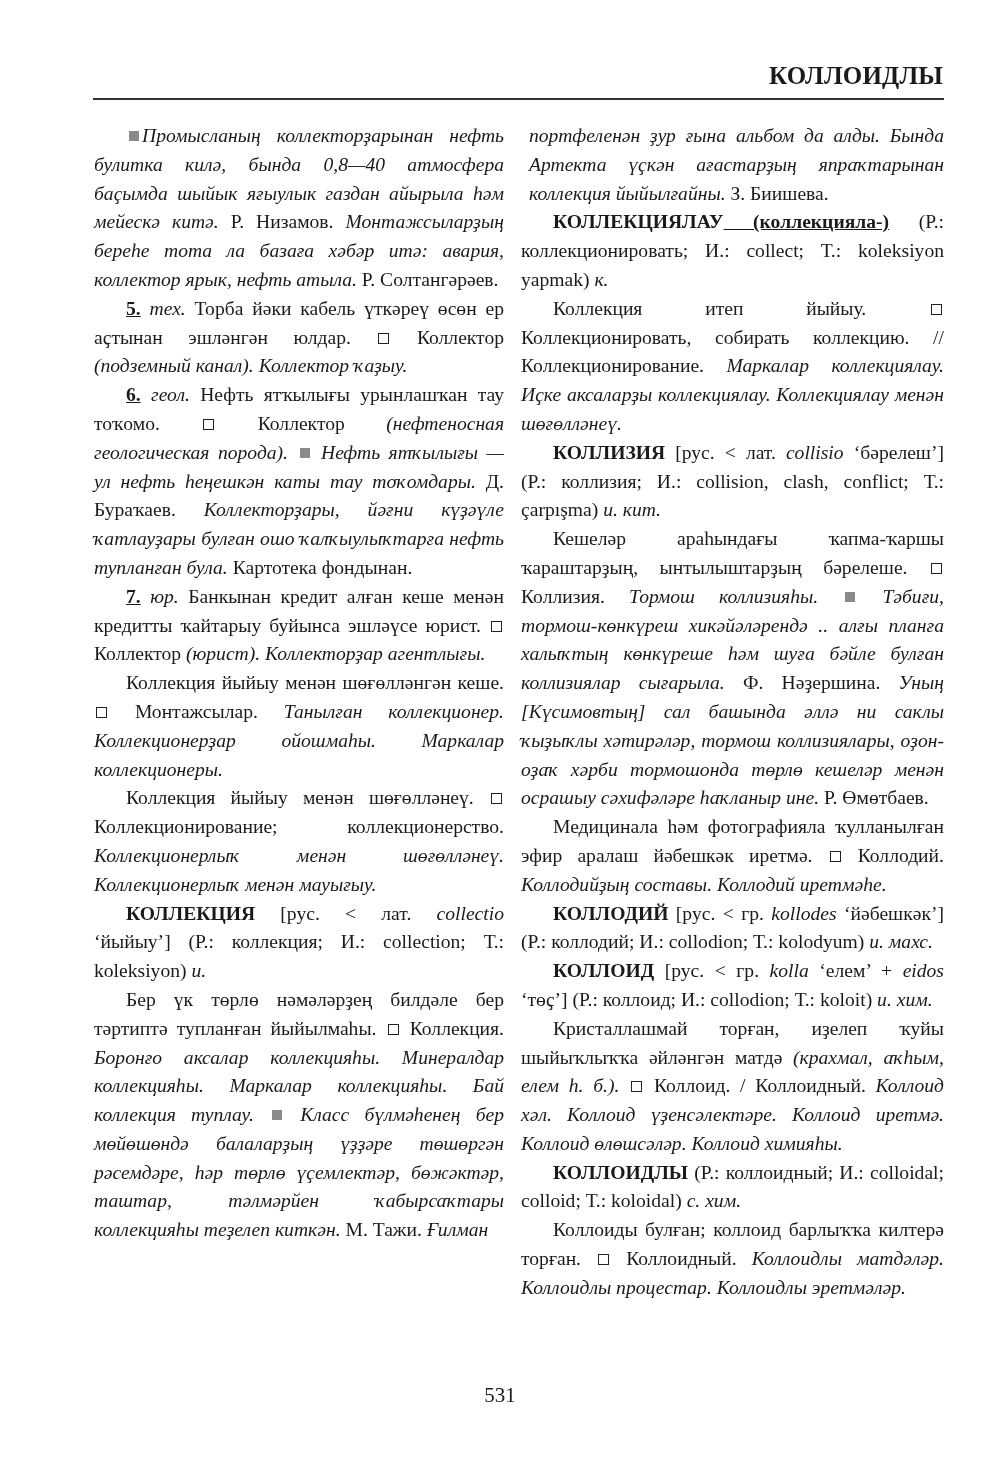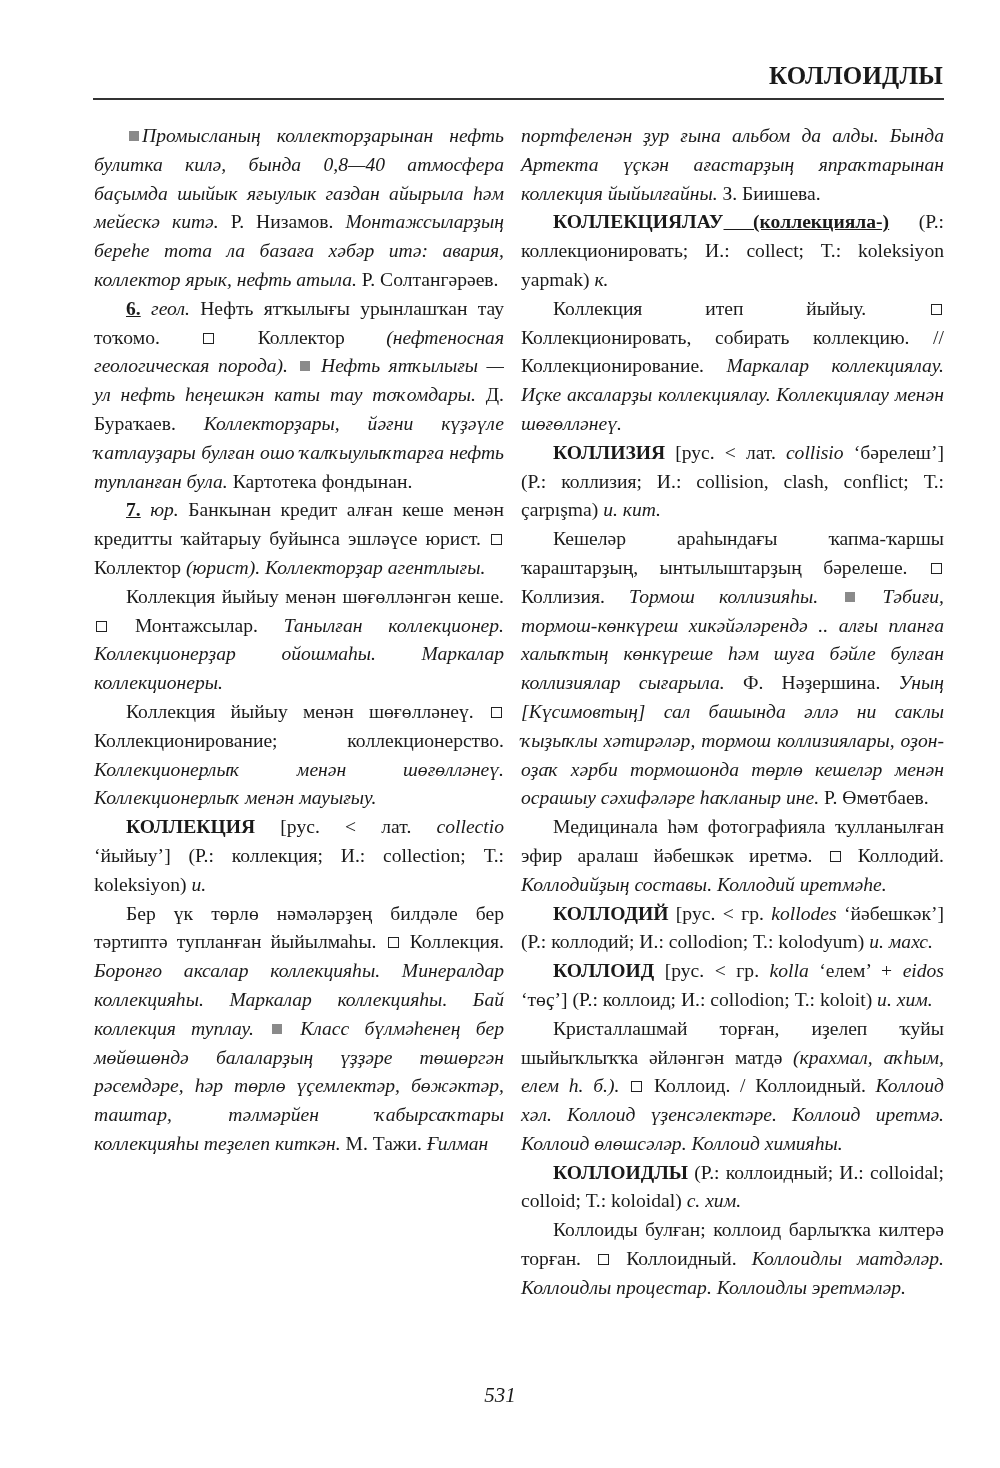--- a/index.html
+++ b/index.html
@@ -6,38 +6,39 @@
   body { width: 1000px; height: 1468px; position: relative; overflow: hidden;
          font-family: "DejaVu Serif", "Liberation Serif", serif; color: #1a1a1a; }
   .running-head { position: absolute; top: 62px; right: 57px; font-family: "Liberation Serif", serif;
                   font-weight: bold; font-size: 25px; letter-spacing: 0.2px; }
   .head-rule { position: absolute; top: 98px; left: 93px; width: 851px; height: 2px; background: #333; }
   .col { position: absolute; top: 122px; font-family: "Liberation Serif", serif; font-size: 19.6px;
          line-height: 28.8px; text-align: justify; hyphens: manual; }
   .col-left { left: 94px; width: 410px; }
   .col-right { left: 521px; width: 423px; }
   .col p { margin: 0; text-indent: 32px; }
-  .col p.noindent { text-indent: 0; }
+  .col p.noindent { text-indent: 0; margin-left: 8px; }
   .hw { font-weight: bold; }
   .i { font-style: italic; }
   .b { font-weight: bold; text-decoration: underline; }
   .sq { display: inline-block; width: 11px; height: 11px; border: 1.2px solid #222; vertical-align: 0px;
         margin: 0 2px; box-sizing: border-box; }
   .fsq { display: inline-block; width: 10px; height: 10px; background: #8a8a8a; vertical-align: 1px; margin: 0 3px; }
   .page-number { position: absolute; top: 1383px; left: 0; width: 1000px; text-align: center;
-                 font-family: "Liberation Serif", serif; font-size: 21px; font-style: italic; }
+                 font-family: "Liberation Serif", serif; font-size: 21px; }
 </style>
 </head>
 <body>
 
 <div class="running-head">КОЛЛОИДЛЫ</div>
 <div class="head-rule"></div>
 
 <div class="col col-left">
   <p><span class="fsq"></span><span class="i">Промысланың коллекторҙарынан нефть булитка килә, бында 0,8—40 атмосфера баҫымда шыйык яғыулык газдан айырыла һәм мейескә китә.</span><span> Р. Низамов. </span><span class="i">Монтажсылар­ҙың береһе тота ла базаға хәбәр итә: авария, коллектор ярык, нефть атыла.</span><span> Р. Солтангәрәев.</span></p>
+  <p><span class="b">5.</span><span class="i"> тех.</span><span> Торба йәки кабель үткәреү өсөн ер аҫтынан эшләнгән юлдар. </span><span class="sq"></span><span> Коллектор </span><span class="i">(подземный канал). Коллектор ҡаҙыу.</span></p>
   <p><span class="b">6.</span><span class="i"> геол.</span><span> Нефть ятҡылығы урынлашҡан тау тоҡомо. </span><span class="sq"></span><span> Коллектор </span><span class="i">(нефтеносная геологическая порода).</span> <span class="fsq"></span> <span class="i">Нефть ятҡылығы — ул нефть һеңешкән каты тау тоҡомдары.</span><span> Д. Бураҡаев. </span><span class="i">Коллекторҙары, йәғни күҙәүле ҡатлауҙары булған ошо ҡалҡыулыҡтарға нефть тупланған була.</span><span> Картотека фондынан.</span></p>
   <p><span class="b">7.</span><span class="i"> юр.</span><span> Банкынан кредит алған кеше менән кредитты ҡайтарыу буйынса эшләүсе юрист. </span><span class="sq"></span><span> Коллектор </span><span class="i">(юрист). Коллекторҙар агентлығы.</span></p>
 
   <p><span>Коллекция йыйыу менән шөғөлләнгән кеше. </span><span class="sq"></span><span> Монтажсылар. </span><span class="i">Танылған коллекционер. Коллекционерҙар ойошмаһы. Маркалар коллекционеры.</span></p>
 
   <p><span>Коллекция йыйыу менән шөғөлләнеү. </span><span class="sq"></span><span> Коллекционирование; коллекционерство. </span><span class="i">Коллекционерлыҡ менән шөғөлләнеү. Коллекционерлыҡ менән мауығыу.</span></p>
 
   <p><span class="hw">КОЛЛЕКЦИЯ</span><span> [рус. &lt; лат. </span><span class="i">collectio</span><span> ‘йыйыу’] (Р.: коллекция; И.: collection; Т.: koleksiyon) </span><span class="i">и.</span></p>
   <p><span>Бер үк төрлө нәмәләрҙең билдәле бер тәртиптә тупланған йыйылмаһы. </span><span class="sq"></span><span> Коллекция. </span><span class="i">Боронғо аксалар коллекцияһы. Минералдар коллекцияһы. Маркалар коллекцияһы. Бай коллекция туплау.</span> <span class="fsq"></span> <span class="i">Класс бүлмәһенең бер мөйөшөндә балаларҙың үҙҙәре төшөргән рәсемдәре, һәр төрлө үҫемлектәр, бөжәктәр, таштар, тәлмәрйен ҡабырсаҡтары коллекцияһы теҙелеп киткән.</span><span> М. Тажи. </span><span class="i">Ғилман</span></p>
 </div>

